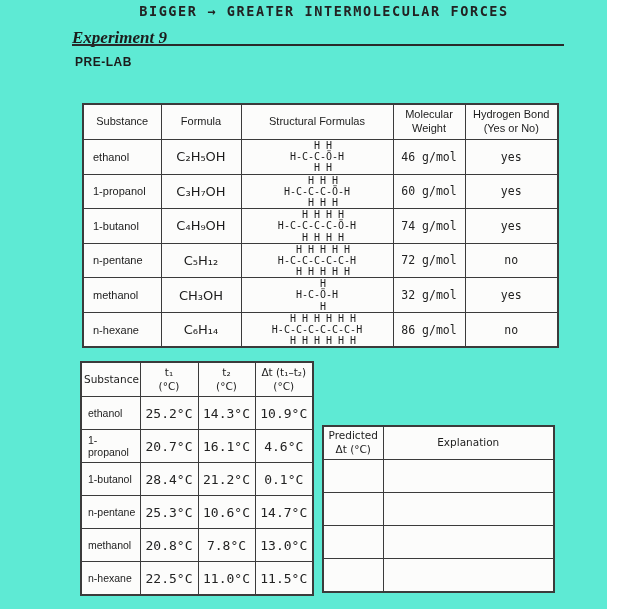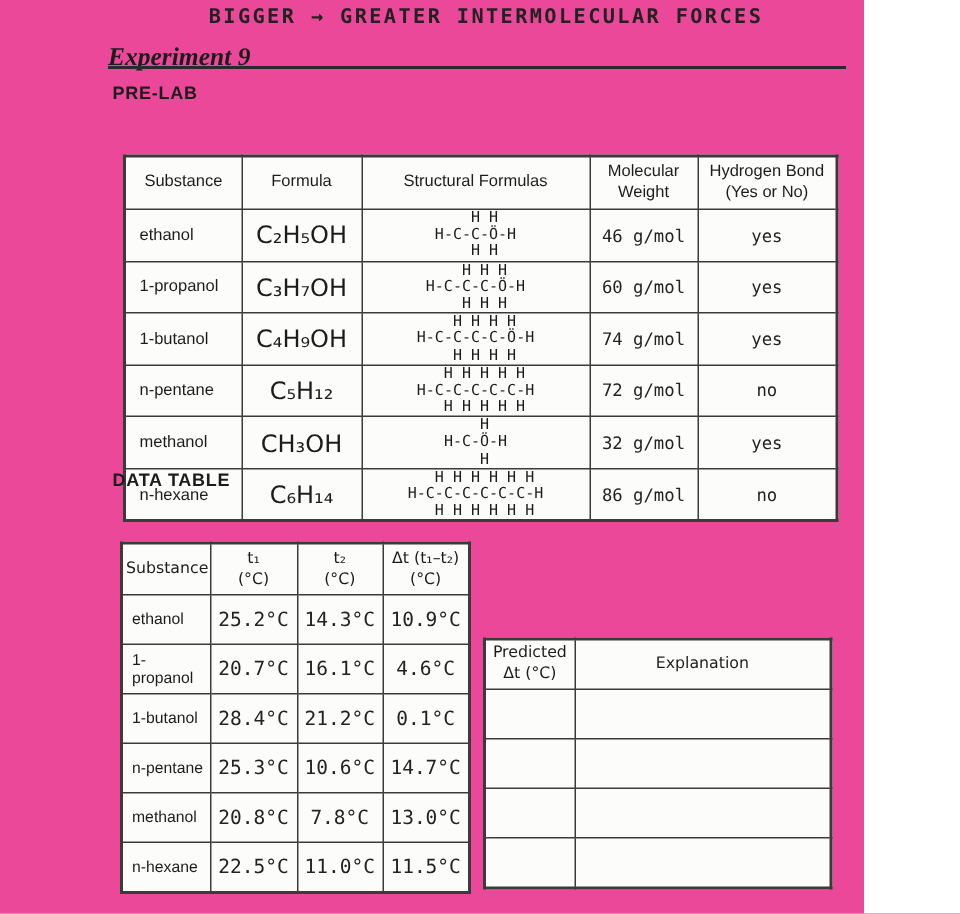--- a/index.html
+++ b/index.html
@@ -1,22 +1,23 @@
 <!DOCTYPE html>
 <html><head>
 <meta charset="utf-8">
 <style>
   html,body{margin:0;padding:0;}
   .page{
     position:relative;
     width:576px;height:609px;
-    background:#ec4899;
+    background:#5eead4;
     color:#1c1c1c;
     font-family:"Liberation Sans","DejaVu Sans",sans-serif;
     overflow:hidden;
+    padding-left:31px;
   }
   .hand{
     font-family:"DejaVu Sans Mono",monospace;
     color:#222;
   }
   .title{
     position:absolute;left:118px;top:3px;width:412px;
     text-align:center;
     font-size:13.5px;letter-spacing:1.6px;font-weight:bold;
     white-space:nowrap;
@@ -51,21 +52,21 @@
     vertical-align:middle;
     overflow:hidden;
   }
   table{border:2px solid #3b3b3b;}
 
   
   .prelab{left:82px;top:78px;width:475px;}
   .prelab th{height:34px;font-weight:normal;font-size:11px;line-height:1.25;white-space:pre-line;}
   .prelab td{height:29px;font-size:11px;}
   .prelab td.sub{text-align:left;padding-left:9px;}
-  .prelab td.form{font-size:16px;font-family:"DejaVu Sans",sans-serif;}
+  .prelab td.form{font-size:13px;font-family:"DejaVu Sans",sans-serif;}
   .prelab td.struct{
     font-family:"DejaVu Sans Mono",monospace;
     font-size:10px;line-height:1.12;white-space:pre;
   }
   .prelab td.hw{font-size:11.5px;}
 
   
   .data{left:80px;top:336px;width:232px;}
   .data th{height:33px;font-weight:normal;font-size:10.5px;line-height:1.3;white-space:pre-line;font-family:"DejaVu Sans",sans-serif;}
   .data td{height:32px;font-size:10.5px;}
@@ -158,21 +159,20 @@
         <td class="form">C₆H₁₄</td>
         <td class="struct">  H H H H H H
 H-C-C-C-C-C-C-H
   H H H H H H</td>
         <td class="hw hand">86 g/mol</td>
         <td class="hw hand">no</td>
       </tr>
     </tbody>
   </table>
 
-  <div class="section-heading data-heading">DATA TABLE</div>
 
   <table class="data">
     <colgroup>
       <col style="width:59px">
         <col style="width:58px">
         <col style="width:57px">
         <col style="width:58px">
     </colgroup>
     <thead>
       <tr>

